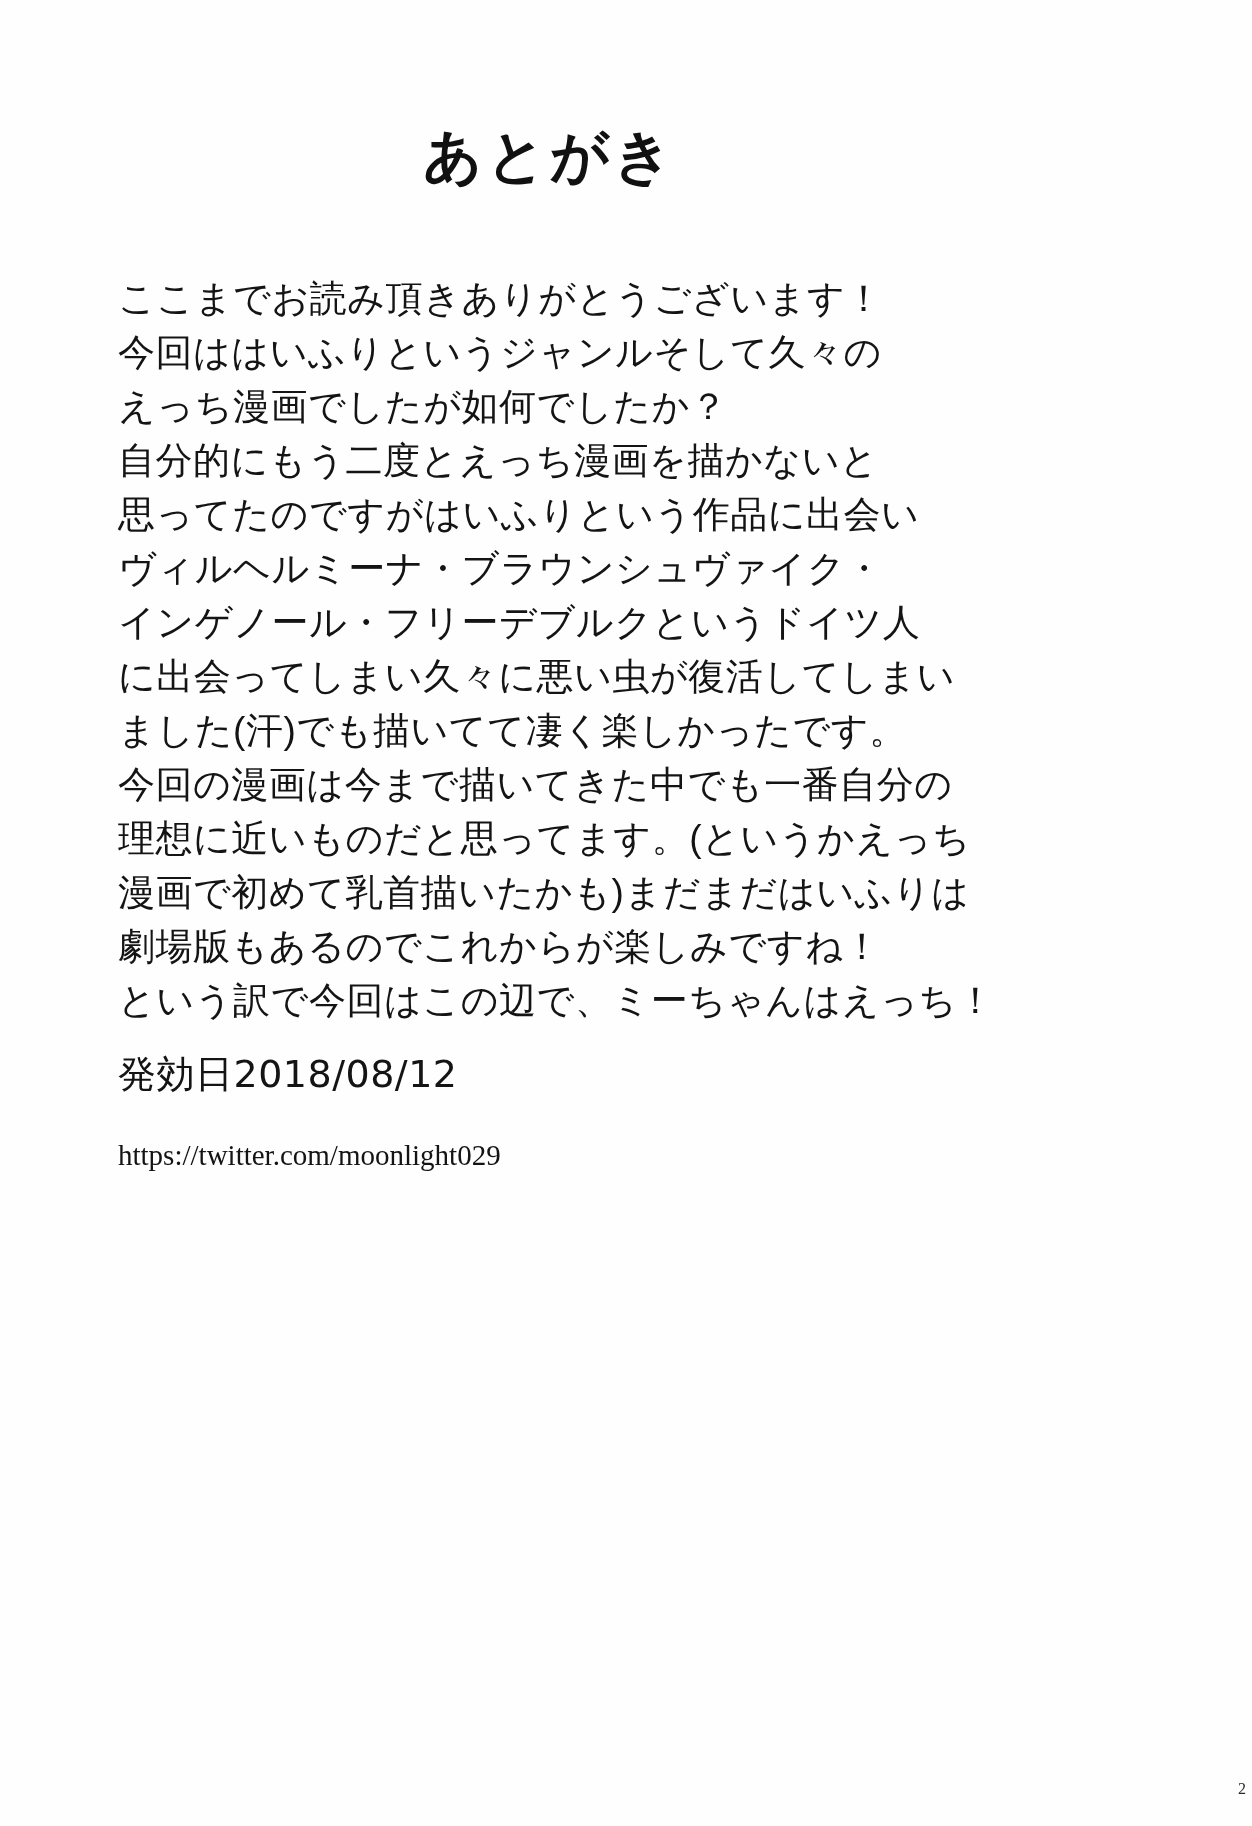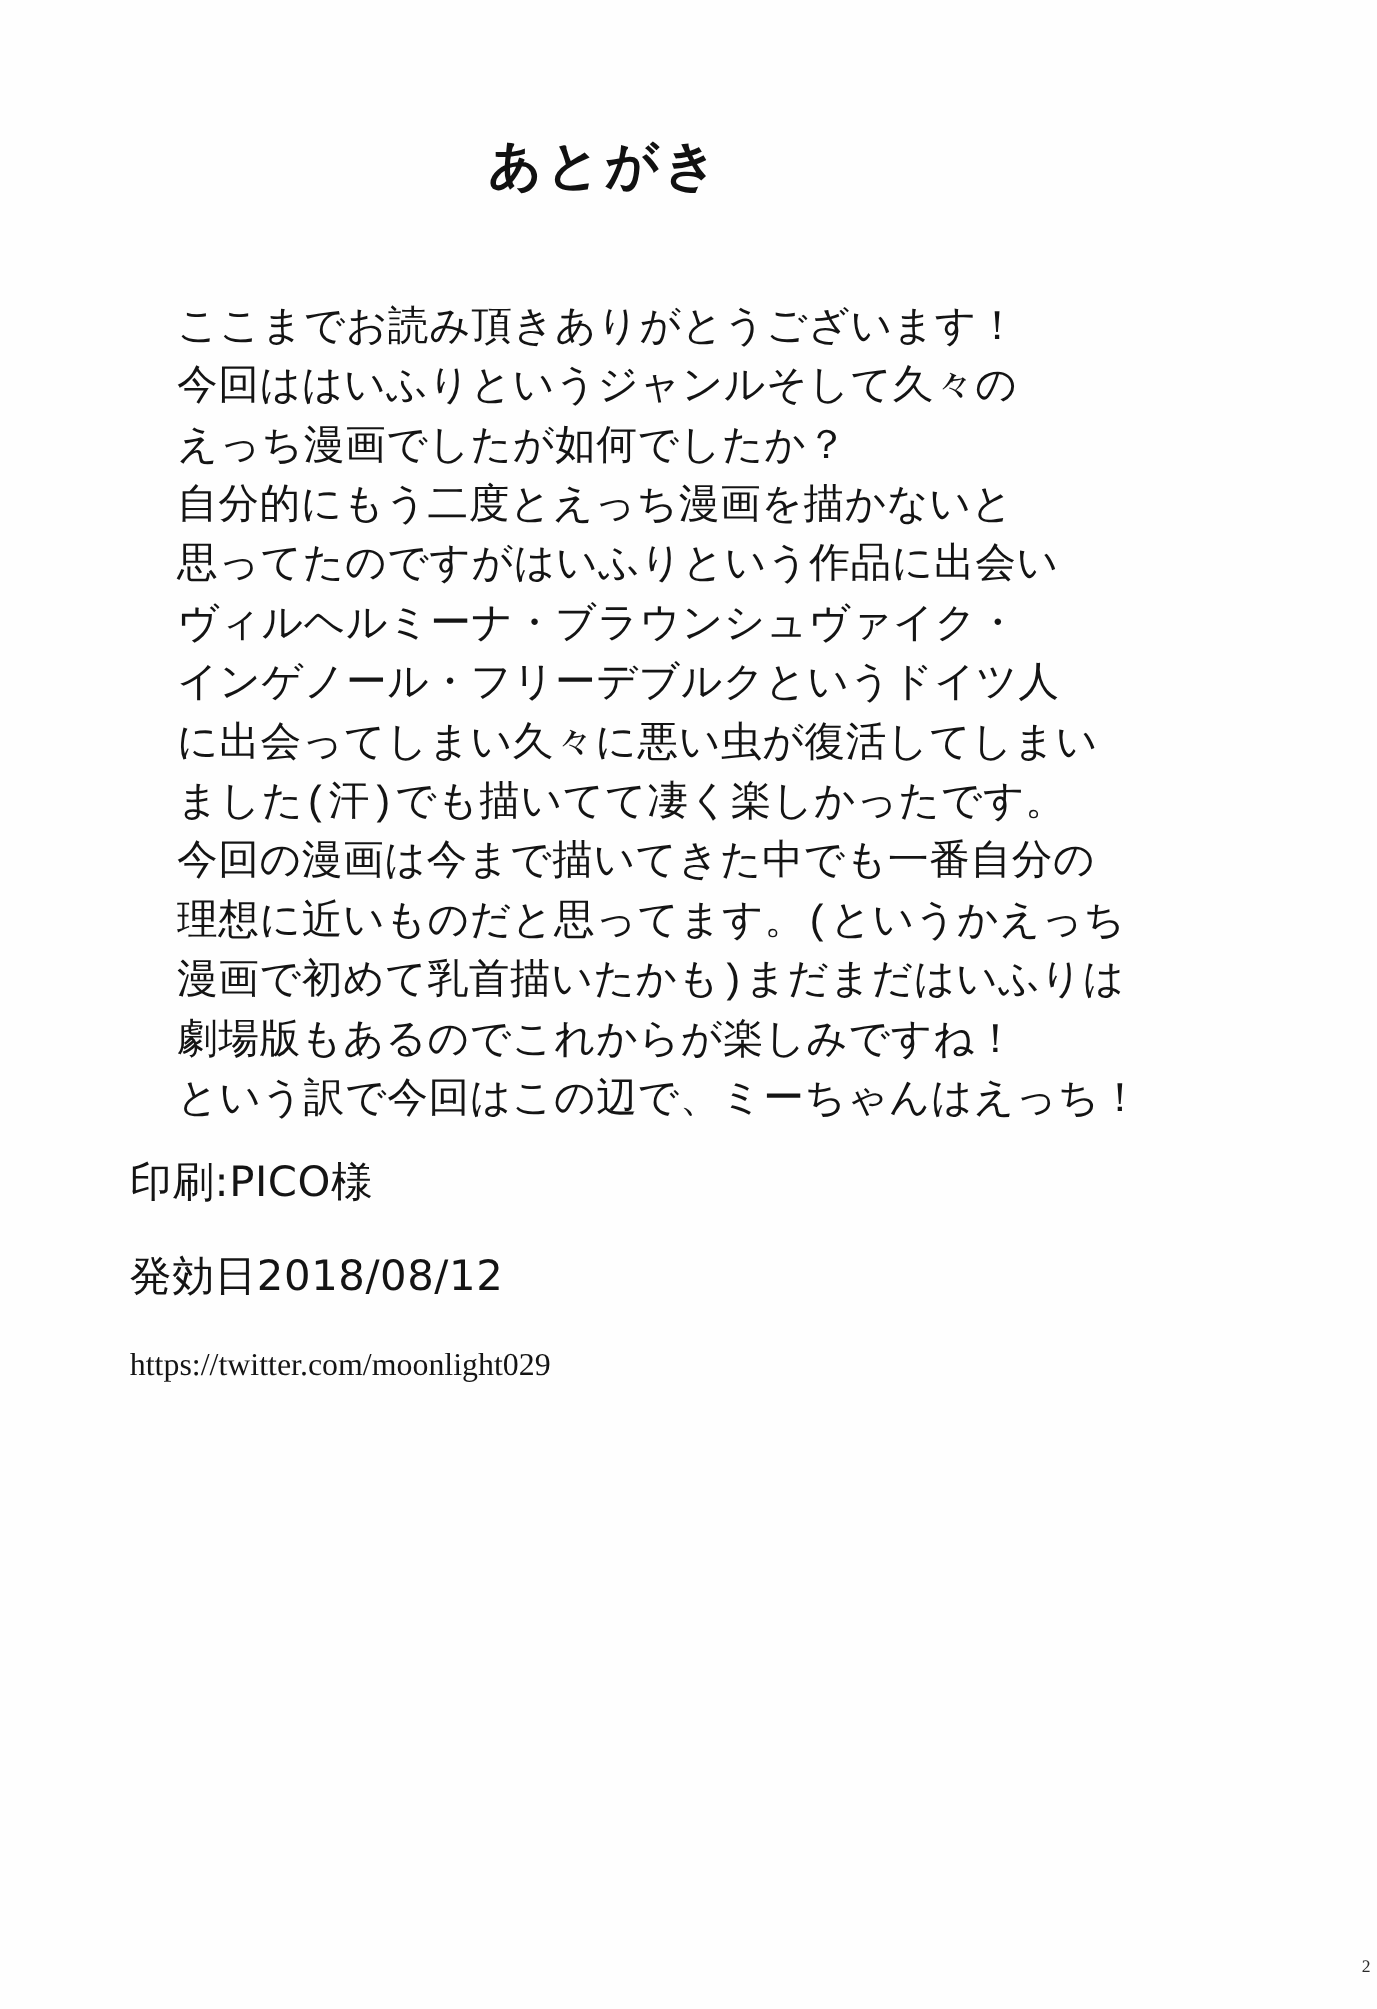--- a/index.html
+++ b/index.html
@@ -19,38 +19,37 @@
     position: absolute;
     inset: 0;
     background: #fefefe;
   }
   .title {
     position: absolute;
     top: 118px;
     left: 0;
     width: 1100px;
     text-align: center;
-    font-size: 48px;
+    font-size: 58px;
     font-weight: bold;
     letter-spacing: 4px;
     color: #111;
     font-family: "DejaVu Sans", sans-serif;
   }
   .body-text {
     position: absolute;
     top: 272px;
     left: 118px;
     width: 980px;
     font-size: 37px;
     line-height: 1.46;
     letter-spacing: 0.5px;
     color: #141414;
-    font-family: Liberation Mono, monospace;
+    font-family: Liberation Sans, sans-serif;
     white-space: pre-line;
-    margin-left: 43px;
   }
   .credits {
     position: absolute;
     top: 1055px;
     left: 118px;
     width: 1000px;
   }
   .credit-line {
     font-size: 38px;
     line-height: 1.0;
@@ -89,20 +88,19 @@
 インゲノール・フリーデブルクというドイツ人
 に出会ってしまい久々に悪い虫が復活してしまい
 ました(汗)でも描いてて凄く楽しかったです。
 今回の漫画は今まで描いてきた中でも一番自分の
 理想に近いものだと思ってます。(というかえっち
 漫画で初めて乳首描いたかも)まだまだはいふりは
 劇場版もあるのでこれからが楽しみですね！
 という訳で今回はこの辺で、ミーちゃんはえっち！</div>
 
   <div class="credits">
-    <div class="credit-line">印刷:PICO様</div>
     <div class="credit-line">発効日2018/08/12</div>
     <div class="credit-line url">https://twitter.com/moonlight029</div>
   </div>
 
   <div class="page-number">2</div>
 
 </div>
 
 </body></html>

